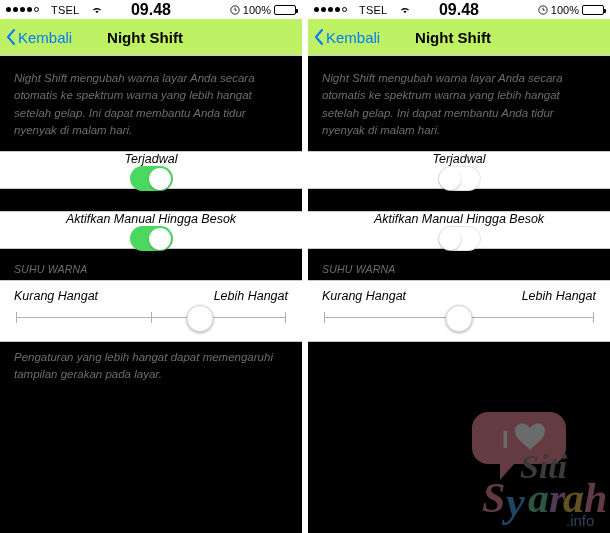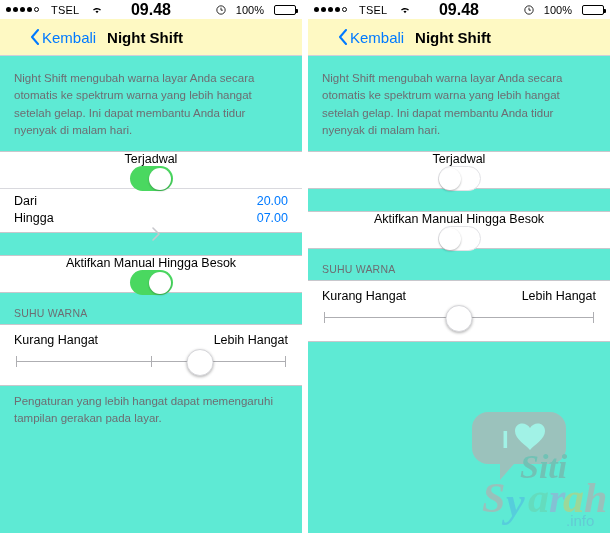--- a/index.html
+++ b/index.html
@@ -65,21 +65,21 @@
     position: absolute;
     left: 0; right: 0;
     text-align: center;
     font-size: 16px;
     font-weight: bold;
     pointer-events: none;
   }
   .sb-right {
     display: flex;
     align-items: center;
-    gap: 10px;
+    gap: 3px;
     justify-content: flex-end;
     flex: 1;
     z-index: 2;
   }
   .alarm-ico { width: 10px; height: 10px; }
   .batt-pct { font-size: 11px; }
   .battery {
     width: 22px; height: 10px;
     border: 1px solid #000;
     border-radius: 2px;
@@ -97,27 +97,26 @@
   }
   .battery-fill {
     height: 100%;
     background: #000;
     border-radius: 1px;
   }
 
   
   .navbar {
     height: 36px;
-    background: #fef9c3;
+    background: #bef264;
     border-bottom: 1px solid #cecedb;
     display: flex;
     align-items: center;
     position: relative;
     flex: none;
-    padding-left: 24px;
   }
   .back {
     display: flex;
     align-items: center;
     gap: 2px;
     padding-left: 6px;
     color: #007aff;
     font-size: 15px;
     z-index: 2;
   }
@@ -127,22 +126,23 @@
     left: 0; right: 12px;
     text-align: center;
     font-size: 15px;
     font-weight: bold;
     color: #000;
   }
 
   
   .content {
     flex: 1;
-    background: #5eead4;
+    background: #000000;
     overflow: hidden;
+    font-style: italic;
   }
   .desc {
     padding: 14px 14px 12px 14px;
     font-size: 11.5px;
     line-height: 1.5;
     color: #6d6d72;
   }
   .group {
     background: #ffffff;
     border-top: 1px solid #c8c7cc;
@@ -336,37 +336,20 @@
 
     <div class="content">
       <div class="desc">Night Shift mengubah warna layar Anda secara otomatis ke spektrum warna yang lebih hangat setelah gelap. Ini dapat membantu Anda tidur nyenyak di malam hari.</div>
 
       <div class="group">
         <div class="row">
           <span class="row-label">Terjadwal</span>
           <span class="toggle on">
               <span class="knob"></span>
             </span>
-        </div>
-        <div class="row tall">
-          <div class="sched">
-            <div class="sched-line">
-              <span class="sched-name">Dari</span>
-              <span class="sched-val">20.00</span>
-            </div>
-            <div class="sched-line">
-              <span class="sched-name">Hingga</span>
-              <span class="sched-val">07.00</span>
-            </div>
-          </div>
-          <span class="chev-right">
-            <svg viewBox="0 0 8 14" width="8" height="14">
-                <path d="M1 1l6 6-6 6" fill="none" stroke="#c7c7cc" stroke-width="1.6" stroke-linecap="round" stroke-linejoin="round"></path>
-              </svg>
-          </span>
         </div>
       </div>
 
       <div class="gap"></div>
 
       <div class="group">
         <div class="row">
           <span class="row-label">Aktifkan Manual Hingga Besok</span>
           <span class="toggle on">
               <span class="knob"></span>

